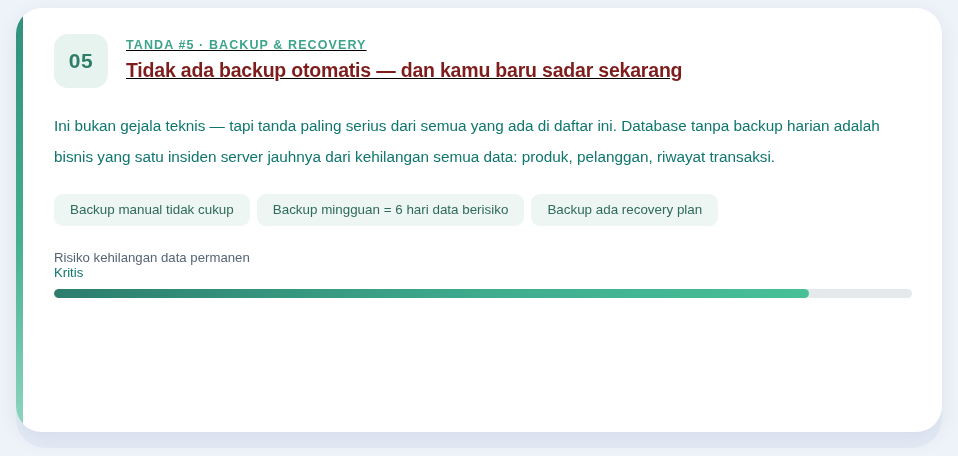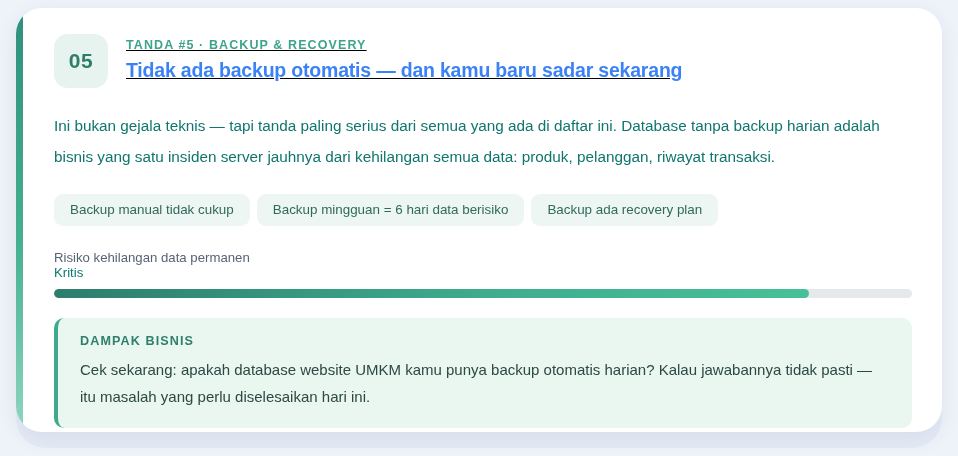--- a/index.html
+++ b/index.html
@@ -84,21 +84,21 @@
     font-size: 12.5px;
     font-weight: bold;
     letter-spacing: 1.1px;
     color: #3da48c;
     text-transform: uppercase;
     margin-bottom: 7px;
   }
   .title {
     font-size: 19.5px;
     font-weight: bold;
-    color: #3b82f6;
+    color: #7f1d1d;
     letter-spacing: -0.2px;
   }
   .body-text {
     margin-top: 22px;
     font-size: 15.3px;
     line-height: 31px;
     color: #0f766e;
     max-width: 862px;
   }
   .chips {
@@ -197,20 +197,16 @@
       <div class="meter-block">
         <div class="meter-labels">
           <span class="meter-label-left">Risiko kehilangan data permanen</span>
           <span class="meter-label-right">Kritis</span>
         </div>
         <div class="meter-track">
           <div class="meter-fill" id="meter-fill" style="width: 88%;"></div>
         </div>
       </div>
 
-      <div class="impact">
-        <div class="impact-title">DAMPAK BISNIS</div>
-        <div class="impact-text">Cek sekarang: apakah database website UMKM kamu punya backup otomatis harian? Kalau jawabannya tidak pasti — itu masalah yang perlu diselesaikan hari ini.</div>
-      </div>
 
     </div>
   </div>
 </div>
 
 </body></html>

